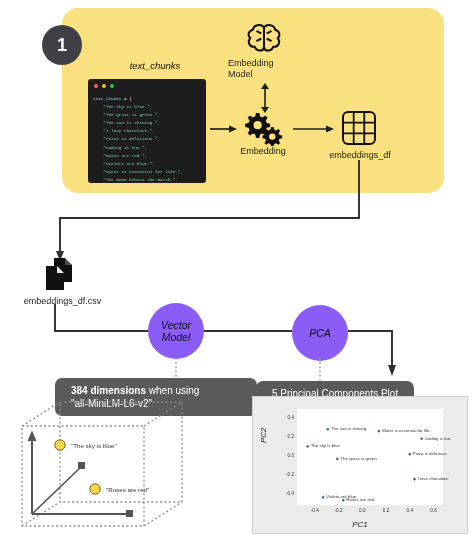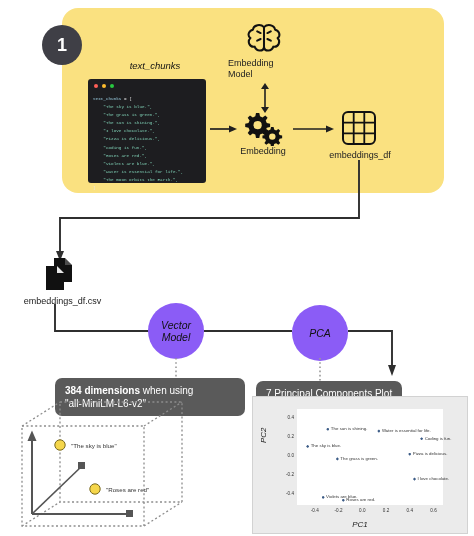--- a/index.html
+++ b/index.html
@@ -49,21 +49,21 @@
   #csv-icon{left:44px;top:258px;width:32px;height:34px;}
   #csv-label{left:5px;top:296px;width:115px;text-align:center;font-size:9px;}
 
   
   .circle{border-radius:50%;background:#8b5cf6;display:flex;flex-direction:column;
       align-items:center;justify-content:center;font-style:italic;font-size:10.5px;color:#111;line-height:12px;}
   #vector-space-circle{left:148px;top:303px;width:56px;height:56px;}
   #pca-circle{left:292px;top:305px;width:56px;height:56px;}
 
   
-  .callout{background:#5a5a5a;color:#fff;border-radius:7px;padding:6px 10px;
+  .callout{background:#5a5a5a;color:#fff;border-radius:7px;padding:6px 16px;
       font-size:10px;line-height:13px;}
   #dims-callout{left:55px;top:378px;width:170px;}
   #dims-callout b{font-weight:bold;}
   #plot-callout{left:256px;top:381px;}
 
   
   #cube-wrap{left:8px;top:398px;width:230px;height:135px;}
 
   
   #pca-plot{left:252px;top:396px;width:214px;height:136px;background:#ebebeb;border:1px solid #d2d2d2;}
@@ -193,21 +193,21 @@
 </svg>
 <svg class="abs" style="left:316px;top:358px;width:8px;height:24px;" viewBox="0 0 8 24">
   <path d="M4 0 L4 24" stroke="#9a9a9a" stroke-width="1.6" stroke-dasharray="1.6 2.6"></path>
 </svg>
 
 <div class="abs callout" id="dims-callout">
   <b>384 dimensions</b><span> when using</span><br>
   <span>"all-MiniLM-L6-v2"</span>
 </div>
 
-<div class="abs callout" id="plot-callout">7 Principal Components Plot</div>
+<div class="abs callout" id="plot-callout">5 Principal Components Plot</div>
 
 <div class="abs" id="cube-wrap">
   <svg viewBox="0 0 230 135" width="230" height="135">
 
     <g stroke="#8d8d8d" stroke-width="1.3" fill="none" stroke-dasharray="2 2.4">
       <rect x="14" y="28" width="122" height="100"></rect>
       <rect x="52" y="4" width="122" height="100"></rect>
       <path d="M14 28 L52 4 M136 28 L174 4 M14 128 L52 104 M136 128 L174 104"></path>
     </g>
 

